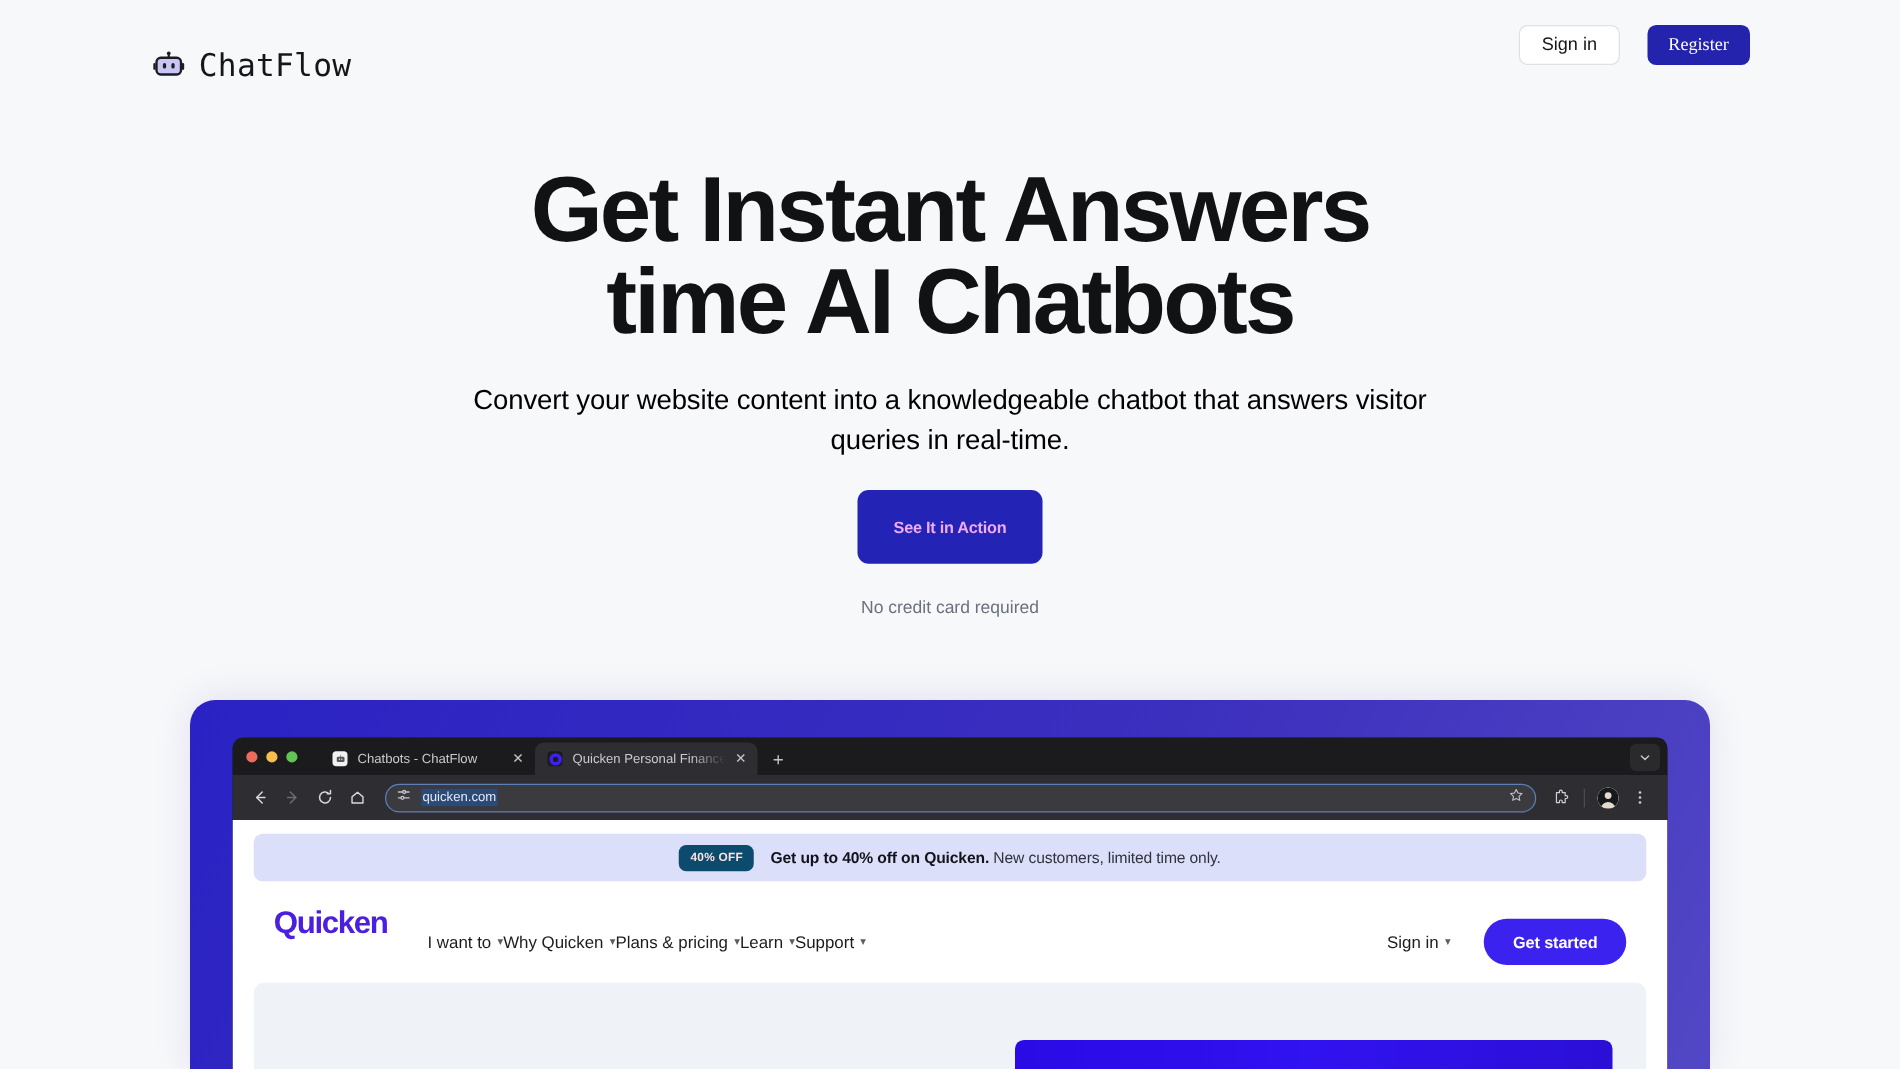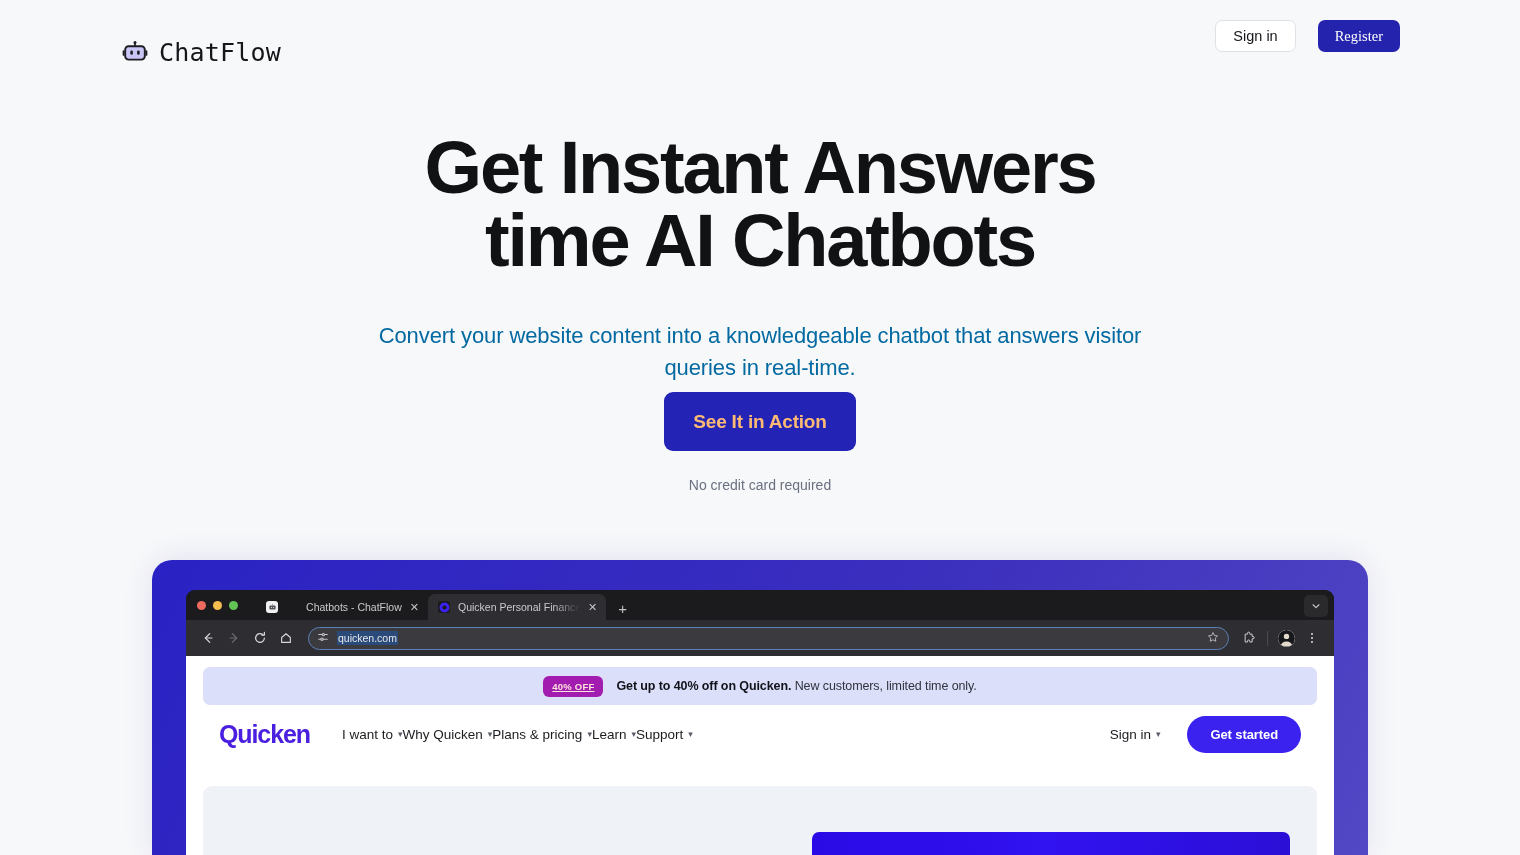--- a/index.html
+++ b/index.html
@@ -48,32 +48,32 @@
   }
 
   
   .hero { position: absolute; top: 0; left: 0; width: 1520px; text-align: center; }
   .hero-title {
     position: absolute; top: 131px; left: 0; width: 1520px;
     font-size: 74px; line-height: 73px; font-weight: 700;
     letter-spacing: -2.2px; color: #111214;
   }
   .hero-sub {
-    position: absolute; top: 320px; left: 360px; width: 800px;
-    font-size: 22px; line-height: 32px; font-weight: 400; color: #0369a1;
+    position: absolute; top: 304px; left: 360px; width: 800px;
+    font-size: 22px; line-height: 32px; font-weight: 400; color: #000000;
     letter-spacing: -0.1px;
   }
   .hero-cta-wrap {
     position: absolute; top: 392px; left: 0; width: 1520px;
     display: flex; justify-content: center;
   }
   .btn-cta {
-    background: #2323b5; color: #fdba74; border: none;
+    background: #2323b5; color: #f0abfc; border: none;
     border-radius: 9px; padding: 0 29px; height: 59px;
-    font-size: 19px; font-weight: 700; letter-spacing: -0.2px;
+    font-size: 13px; font-weight: 700; letter-spacing: -0.2px;
     cursor: pointer;
   }
   .hero-note {
     position: absolute; top: 477px; left: 0; width: 1520px;
     font-size: 14px; color: #6a7080;
   }
 
   
   .mock-frame {
     position: absolute; left: 152px; top: 560px;
@@ -108,21 +108,20 @@
     min-width: 172px; position: relative;
   }
   .tab.active { background: #2e2e32; }
   .tab-fav { width: 12px; height: 12px; border-radius: 3px; flex: 0 0 auto; }
   .tab-fav.chatflow { background: #f1f1f4; display: flex; align-items: center; justify-content: center; }
   .tab-fav.quicken  { background: #1b1b1d; display: flex; align-items: center; justify-content: center; }
   .tab-label {
     font-size: 10.5px; color: #c9cace; white-space: nowrap;
     overflow: hidden; text-overflow: clip; max-width: 122px;
     flex: 1 1 auto;
-    text-align: right;
   }
   .tab.active .tab-label {
     -webkit-mask-image: linear-gradient(90deg,#000 78%,transparent 100%);
     mask-image: linear-gradient(90deg,#000 78%,transparent 100%);
   }
   .tab-close { font-size: 11px; color: #c2c3c7; line-height: 1; cursor: pointer; }
   .tab-new { font-size: 15px; color: #c2c3c7; margin: 0 0 4px 12px; cursor: pointer; line-height: 1; }
   .tabstrip-right {
     position: absolute; right: 6px; bottom: 3px;
     width: 24px; height: 22px; border-radius: 5px; background: #2a2a2d;
@@ -158,30 +157,30 @@
   }
 
   
   .page { background: #ffffff; height: 204px; position: relative; }
   .promo {
     position: absolute; left: 17px; top: 11px; width: 1114px; height: 38px;
     background: #dcdffa; border-radius: 7px;
     display: flex; align-items: center; justify-content: center; gap: 13px;
   }
   .promo-badge {
-    background: #a21caf; color: #ffe2de; font-size: 9.5px; font-weight: 700;
-    padding: 5px 9px; border-radius: 6px; letter-spacing: .2px; text-decoration: underline;
+    background: #0c4a6e; color: #ffe2de; font-size: 9.5px; font-weight: 700;
+    padding: 5px 9px; border-radius: 6px; letter-spacing: .2px;
   }
   .promo-text { font-size: 12.5px; color: #12131a; letter-spacing: -.1px; }
   .promo-text b { font-weight: 700; }
   .promo-text span { color: #30323c; }
 
   .qnav {
-    position: absolute; left: 0; top: 49px; width: 100%; height: 58px;
-    display: flex; align-items: center; padding: 0 33px;
+    position: absolute; left: 0; top: 68px; width: 100%; height: 58px;
+    display: flex; padding: 0 33px;
   }
   .qlogo {
     font-size: 25px; font-weight: 700; color: #4a1fe0;
     letter-spacing: -1.1px; margin-right: 32px;
   }
   .qmenu { display: flex; align-items: center; }
   .qmenu-item {
     font-size: 13.5px; color: #1b1c20; display: flex; align-items: center; gap: 5px;
     cursor: pointer; white-space: nowrap;
   }

